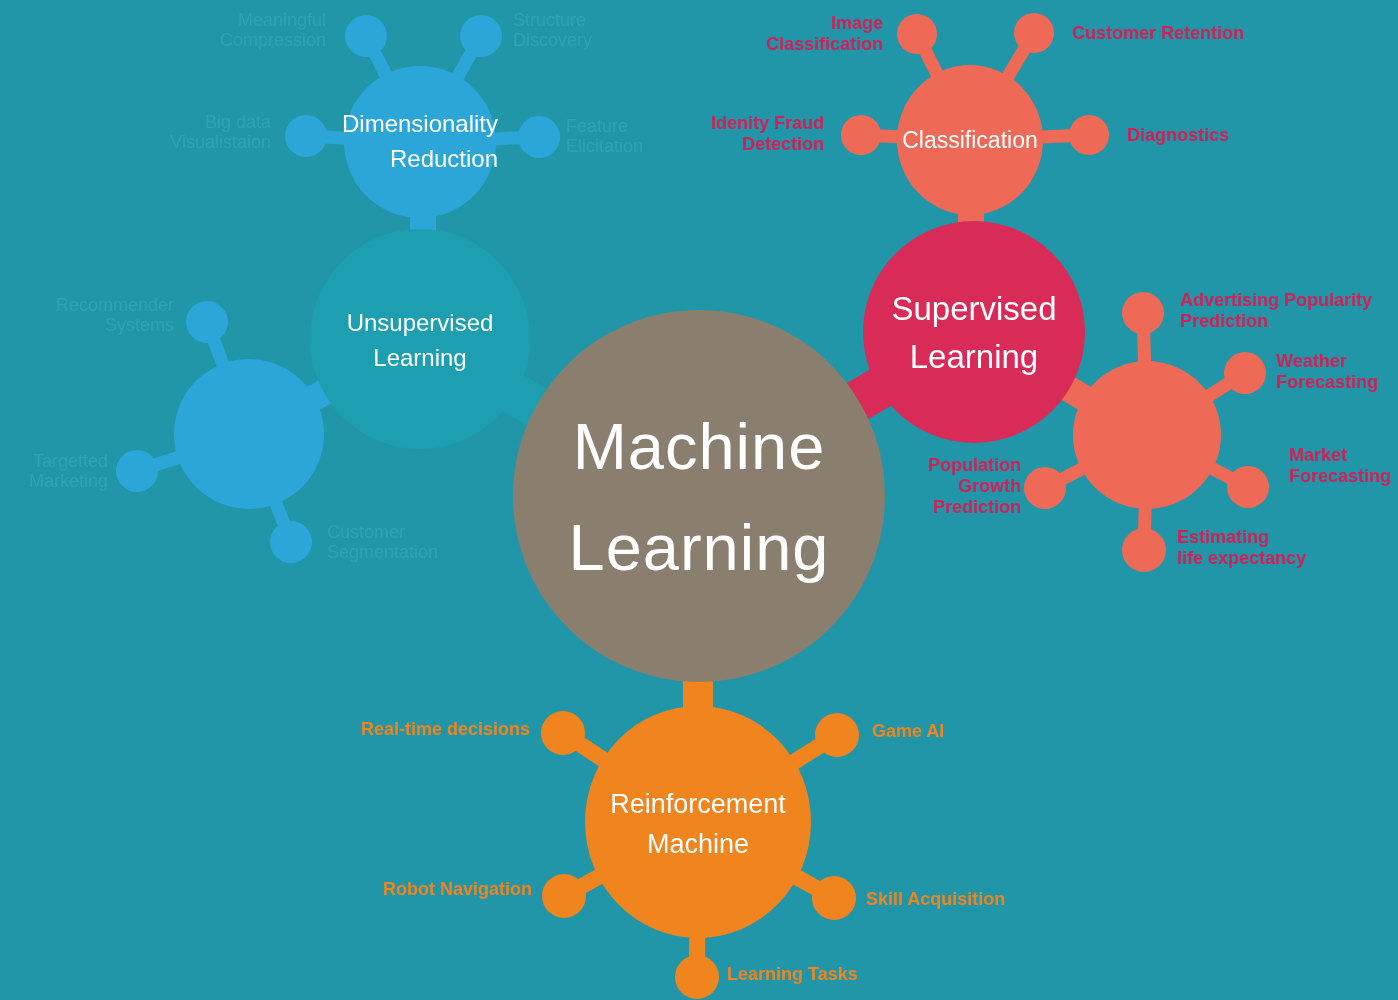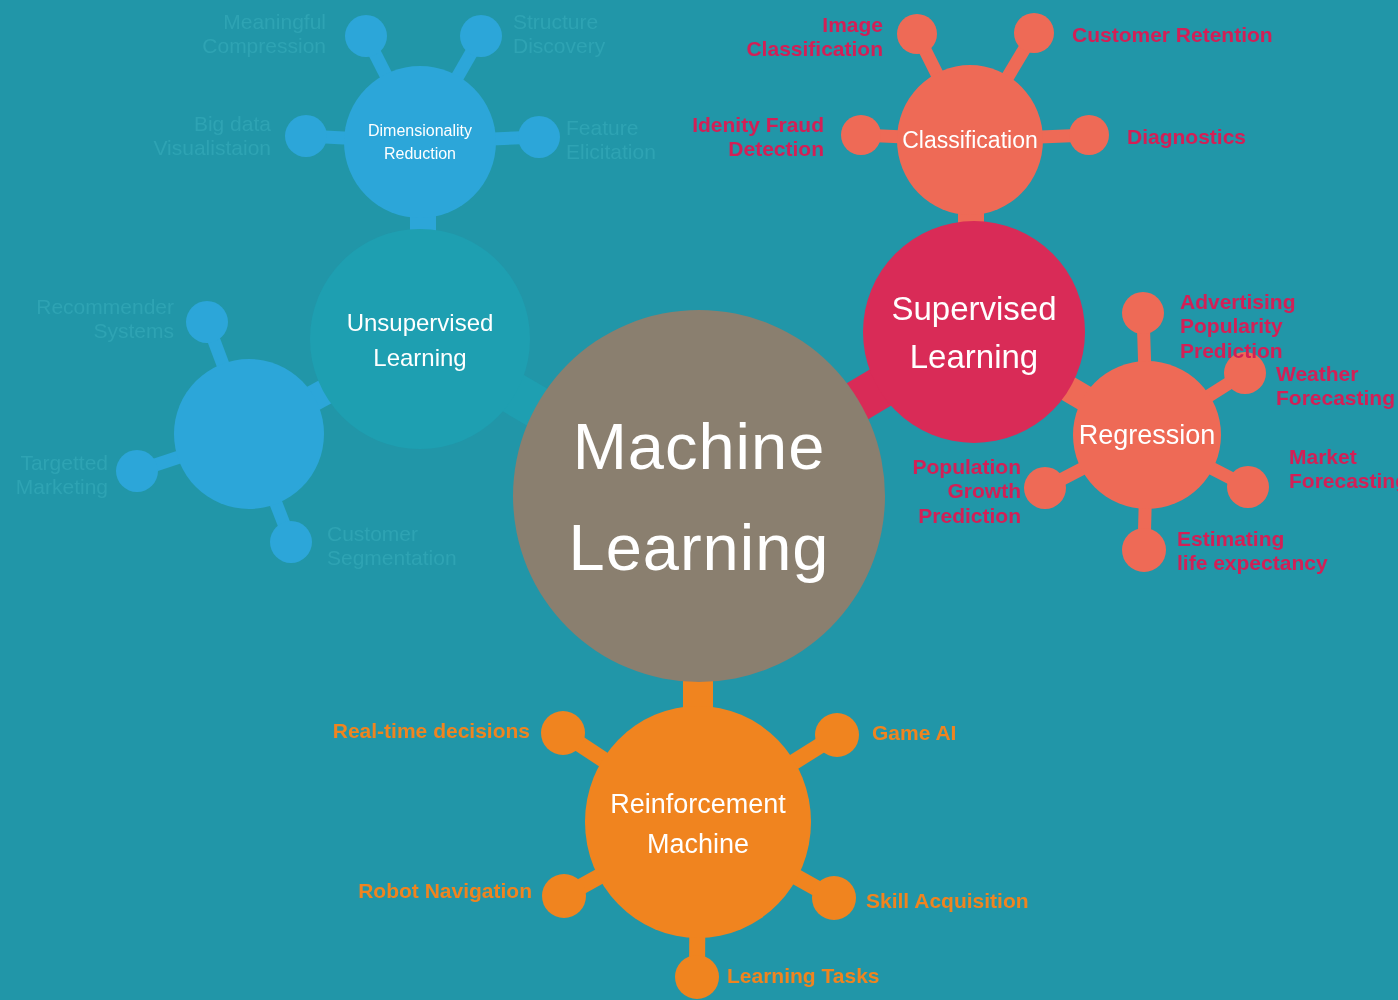--- a/index.html
+++ b/index.html
@@ -19,28 +19,28 @@
   .f-gray{fill:var(--machine-learning-node);}
 
   .node-label{
     position:absolute;display:flex;align-items:center;justify-content:center;
     text-align:center;color:var(--white-label,#fff);white-space:pre-line;
   }
   #lbl-ml{left:499px;top:390px;width:400px;height:216px;font-size:65px;line-height:1.55;letter-spacing:1px;}
   #lbl-ul{left:300px;top:291px;width:240px;height:100px;font-size:24px;line-height:1.45;}
   #lbl-sl{left:854px;top:283px;width:240px;height:100px;font-size:33px;line-height:1.45;}
   #lbl-rl{left:586px;top:776px;width:224px;height:96px;font-size:27px;line-height:1.5;}
-  #lbl-dr{left:322px;top:104px;width:196px;height:76px;font-size:16px;line-height:1.45;}
+  #lbl-dr{left:322px;top:104px;width:196px;height:76px;font-size:24px;line-height:1.45;text-align:right;}
   #lbl-clustering{left:149px;top:414px;width:200px;height:38px;font-size:28px;}
   #lbl-classification{left:878px;top:125px;width:184px;height:30px;font-size:23px;}
   #lbl-regression{left:1057px;top:418px;width:180px;height:34px;font-size:27px;}
 
   .app-label{
     position:absolute;white-space:pre-line;
-    font-size:21px;line-height:1.16;font-weight:700;
+    font-size:18px;line-height:1.16;font-weight:700;
   }
   .faded{color:var(--faded-label);font-weight:400;line-height:1.12;}
   .crimson{color:var(--crimson-label);}
   .orange{color:var(--orange-label);}
   .ta-r{text-align:right;}
 </style>
 </head>
 <body>
 
 <div class="canvas">
@@ -127,21 +127,20 @@
 Learning</div>
   <div class="node-label" id="lbl-ul">Unsupervised
 Learning</div>
   <div class="node-label" id="lbl-sl">Supervised
 Learning</div>
   <div class="node-label" id="lbl-rl">Reinforcement
 Machine</div>
   <div class="node-label" id="lbl-dr">Dimensionality
 Reduction</div>
   <div class="node-label" id="lbl-classification">Classification</div>
-  <div class="node-label" id="lbl-regression">Regression</div>
 
   <div class="app-label faded ta-r" style="right:1072px;top:10px;">Meaningful
 Compression</div>
   <div class="app-label faded" style="left:513px;top:10px;">Structure
 Discovery</div>
   <div class="app-label faded ta-r" style="right:1127px;top:112px;">Big data
 Visualistaion</div>
   <div class="app-label faded" style="left:566px;top:116px;">Feature
 Elicitation</div>
   <div class="app-label faded ta-r" style="right:1224px;top:295px;">Recommender
@@ -152,21 +151,21 @@
 Segmentation</div>
 
   <div class="app-label crimson ta-r" style="right:515px;top:13px;">Image
 Classification</div>
   <div class="app-label crimson" style="left:1072px;top:23px;">Customer Retention</div>
   <div class="app-label crimson ta-r" style="right:574px;top:113px;">Idenity Fraud
 Detection</div>
   <div class="app-label crimson" style="left:1127px;top:125px;">Diagnostics</div>
   <div class="app-label crimson" style="left:1180px;top:290px;">Advertising Popularity
 Prediction</div>
-  <div class="app-label crimson" style="left:1276px;top:351px;margin-top:11px;">Weather
+  <div class="app-label crimson" style="left:1276px;top:351px;">Weather
 Forecasting</div>
   <div class="app-label crimson" style="left:1277px;top:445px;margin-left:12px;">Market
 Forecasting</div>
   <div class="app-label crimson" style="left:1177px;top:527px;">Estimating
 life expectancy</div>
   <div class="app-label crimson ta-r" style="right:377px;top:455px;">Population
 Growth
 Prediction</div>
 
   <div class="app-label orange ta-r" style="right:868px;top:719px;text-align:right;">Real-time decisions</div>

